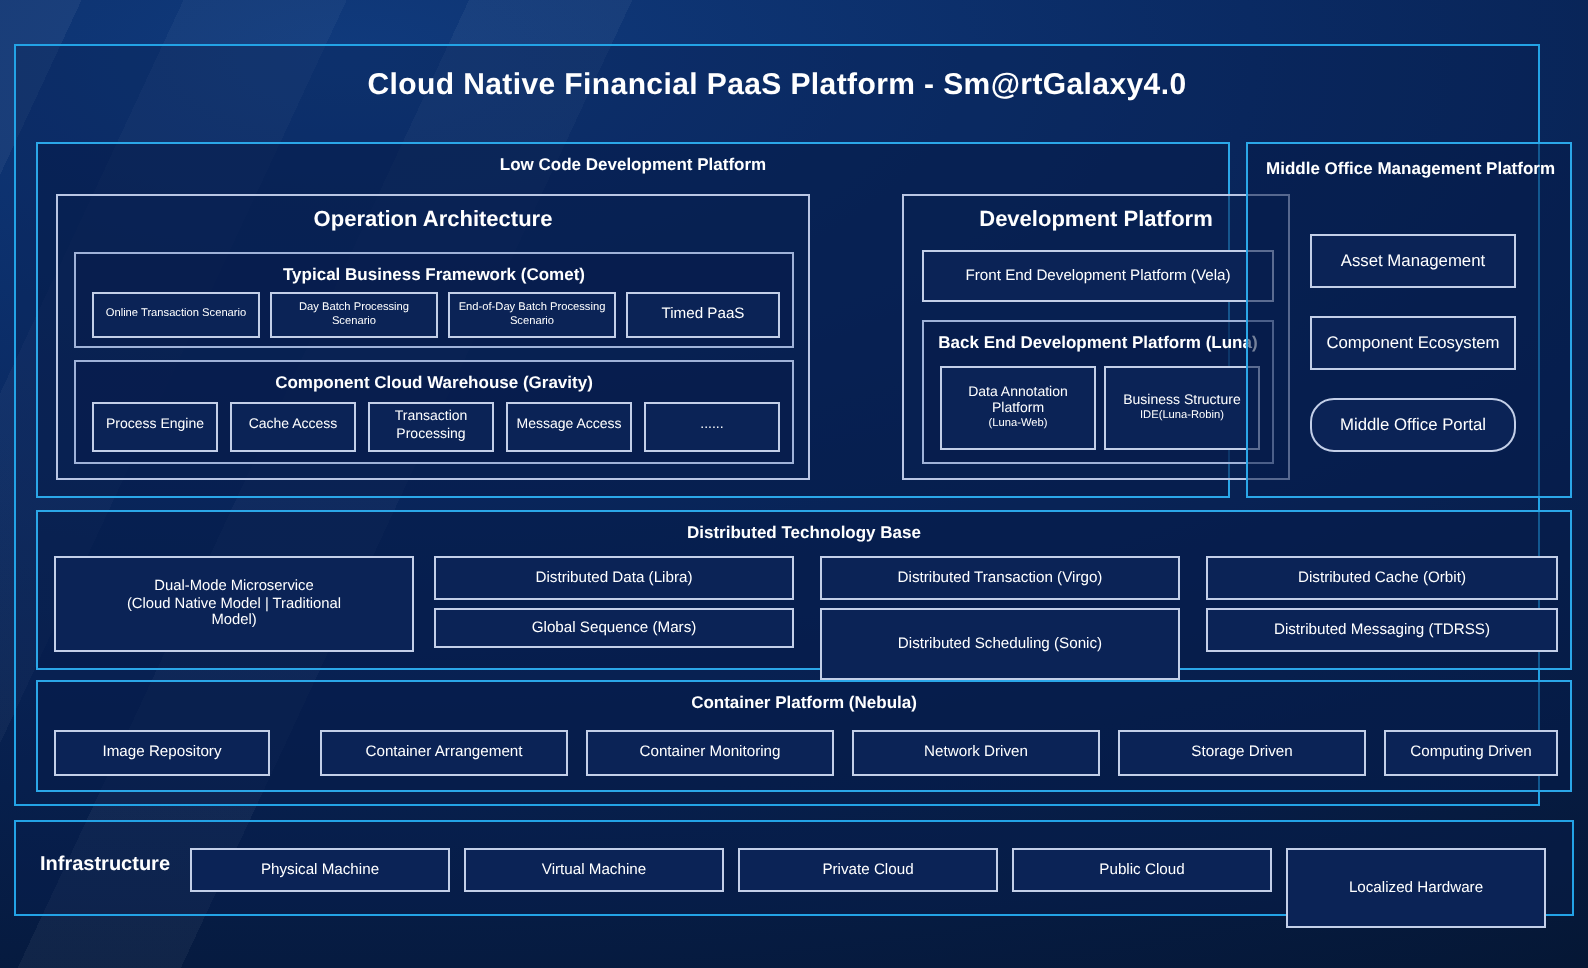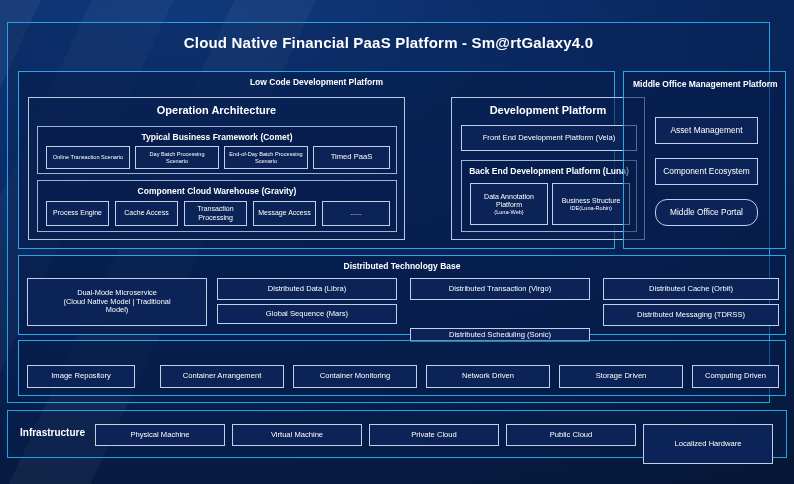--- a/index.html
+++ b/index.html
@@ -208,25 +208,26 @@
       <span>Dual-Mode Microservice</span>
       <span>(Cloud Native Model | Traditional</span>
       <span>Model)</span>
     </div>
 
     <div class="box t85" style="left:198px; top:22px; width:180px; height:22px;">Distributed Data (Libra)</div>
     <div class="box t85" style="left:391px; top:22px; width:180px; height:22px;">Distributed Transaction (Virgo)</div>
     <div class="box t85" style="left:584px; top:22px; width:176px; height:22px;">Distributed Cache (Orbit)</div>
 
     <div class="box t85" style="left:198px; top:48px; width:180px; height:20px;">Global Sequence (Mars)</div>
-    <div class="box t85" style="left:391px; top:48px; width:180px; height:14px;margin-top:24px;">Distributed Scheduling (Sonic)</div>
+    <div class="box t85" style="left:391px; top:48px; width:180px; height:36px;">Distributed Scheduling (Sonic)</div>
     <div class="box t85" style="left:584px; top:48px; width:176px; height:22px;">Distributed Messaging (TDRSS)</div>
   </div>
 
   <div class="panel" style="left:10px; top:317px; width:768px; height:56px;">
+    <div class="panel-title">Container Platform (Nebula)</div>
     <div class="box t85" style="left:8px; top:24px; width:108px; height:23px;">Image Repository</div>
     <div class="box t85" style="left:141px; top:24px; width:124px; height:23px;">Container Arrangement</div>
     <div class="box t85" style="left:274px; top:24px; width:124px; height:23px;">Container Monitoring</div>
     <div class="box t85" style="left:407px; top:24px; width:124px; height:23px;">Network Driven</div>
     <div class="box t85" style="left:540px; top:24px; width:124px; height:23px;">Storage Driven</div>
     <div class="box t85" style="left:673px; top:24px; width:87px; height:23px;">Computing Driven</div>
   </div>
 
 </div>
 

